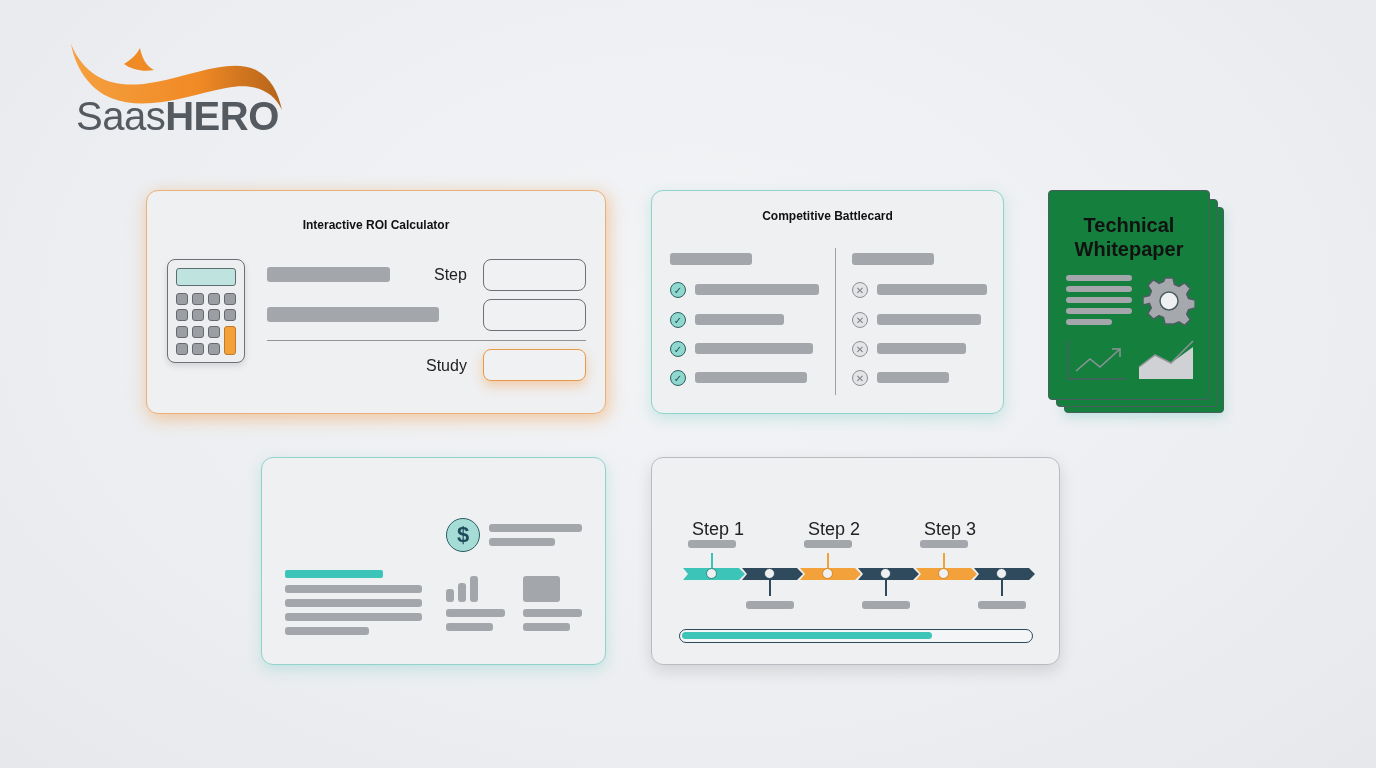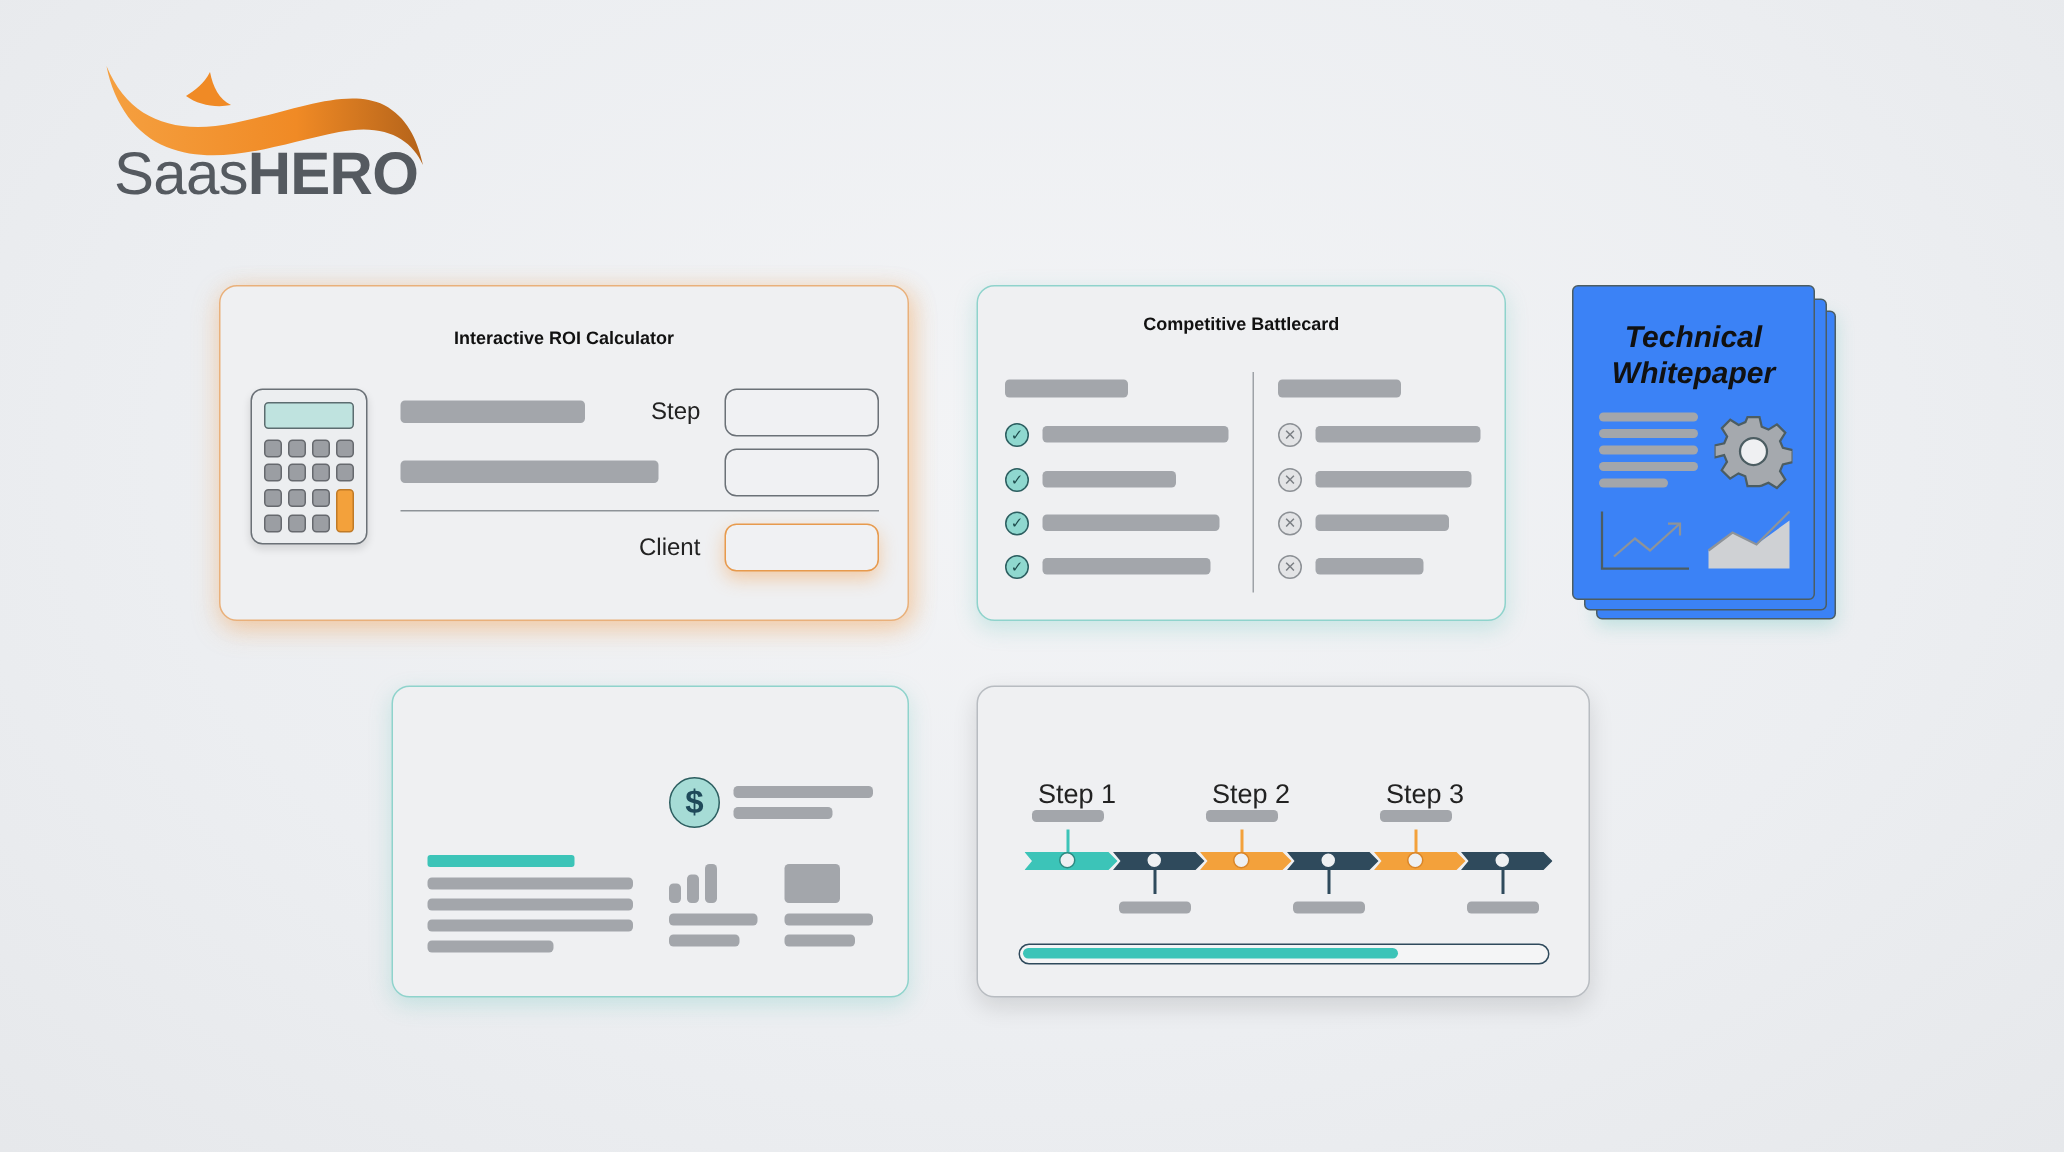--- a/index.html
+++ b/index.html
@@ -43,21 +43,21 @@
 
   
   .battle { left: 651px; top: 190px; width: 353px; height: 224px; border: 1.5px solid #8fd3cc;
             box-shadow: 0 5px 14px rgba(80,190,180,0.25); }
   .check { position: absolute; width: 16px; height: 16px; border-radius: 50%; background: #8fd8cf; border: 1.3px solid #2c5e60;
            display: flex; align-items: center; justify-content: center; font-size: 10px; color: #1d4a4b; font-weight: bold; }
   .xicon { position: absolute; width: 16px; height: 16px; border-radius: 50%; background: #e3e4e6; border: 1.3px solid #8c9095;
            display: flex; align-items: center; justify-content: center; font-size: 10px; color: #7a7e83; }
 
   
-  .paper { position: absolute; background: #3b82f6; border: 1.3px solid #4c5d62; border-radius: 4px; font-style: italic; }
+  .paper { position: absolute; background: #15803d; border: 1.3px solid #4c5d62; border-radius: 4px; }
 
   
   .case { left: 261px; top: 457px; width: 345px; height: 208px; border: 1.5px solid #8fd3cc;
           box-shadow: 0 5px 14px rgba(80,190,180,0.25); }
   
   .road { left: 651px; top: 457px; width: 409px; height: 208px; border: 1.3px solid #b8bcc1;
           box-shadow: 0 6px 16px rgba(0,0,0,0.12); }
   .node { position: absolute; width: 11px; height: 11px; border-radius: 50%; background: #eef0f2; border: 1.5px solid #2f4a5c; }
   .stem { position: absolute; width: 2px; }
   .step-lbl { position: absolute; font-size: 18px; color: #222; }
@@ -99,21 +99,21 @@
     <div class="key" style="left:8px;top:83px"></div>
       <div class="key" style="left:24px;top:83px"></div>
       <div class="key" style="left:40px;top:83px"></div>
   </div>
   <div class="bar" style="left:120px;top:76px;width:123px;height:15px"></div>
   <div class="bar" style="left:120px;top:116px;width:172px;height:15px"></div>
   <div class="lbl" style="left:287px;top:75px">Step</div>
   <div class="field" style="left:336px;top:68px;width:103px;height:32px"></div>
   <div class="field" style="left:336px;top:108px;width:103px;height:32px"></div>
   <div class="abs" style="left:120px;top:149px;width:319px;height:1px;background:#8e9398"></div>
-  <div class="lbl" style="left:279px;top:166px">Client</div>
+  <div class="lbl" style="left:279px;top:166px">Study</div>
   <div class="field result" style="left:336px;top:158px;width:103px;height:32px"></div>
 </div>
 
 <div class="card battle">
   <div class="card-title" style="top:18px">Competitive Battlecard</div>
   <div class="abs" style="left:183px;top:57px;width:1px;height:147px;background:#9ea2a7"></div>
   <div class="bar" style="left:18px;top:62px;width:82px;height:12px"></div>
   <div class="bar" style="left:200px;top:62px;width:82px;height:12px"></div>
 
   <div class="check" style="left:18px;top:91px">✓</div>

